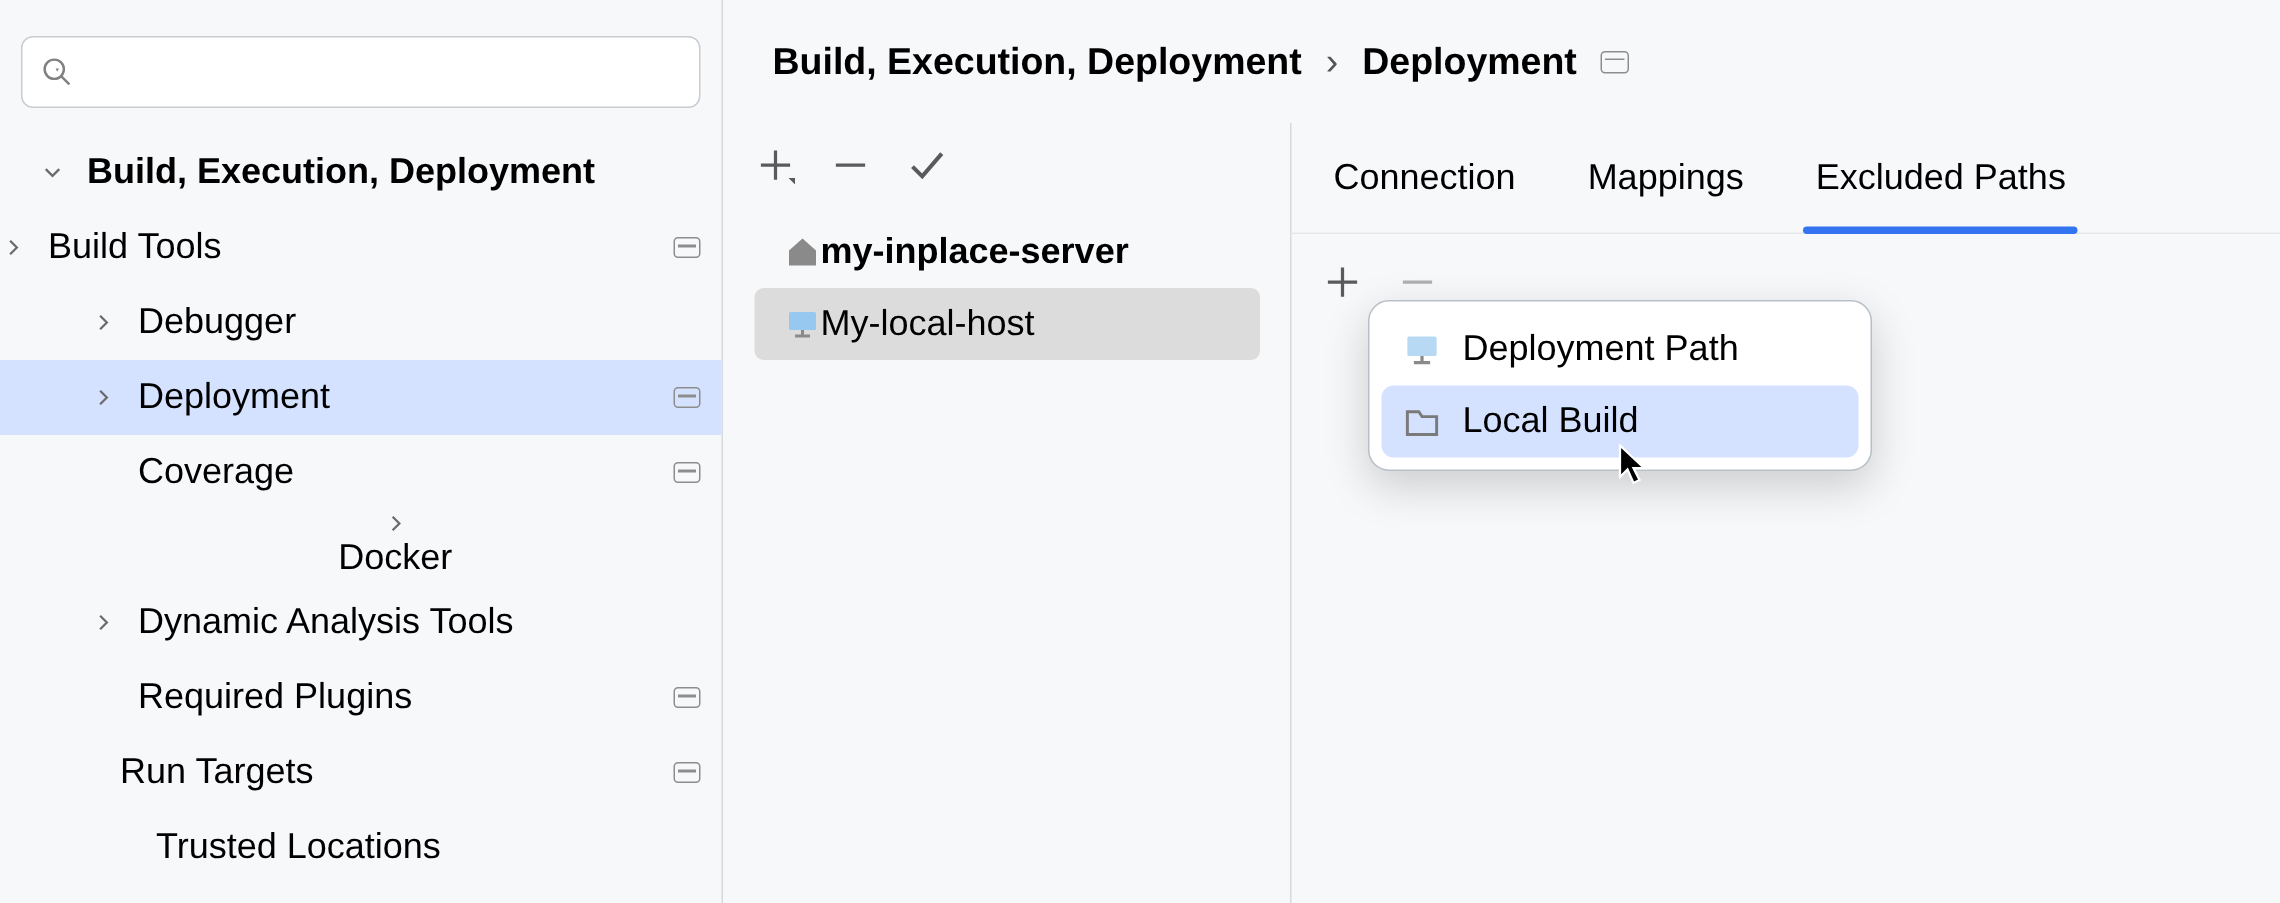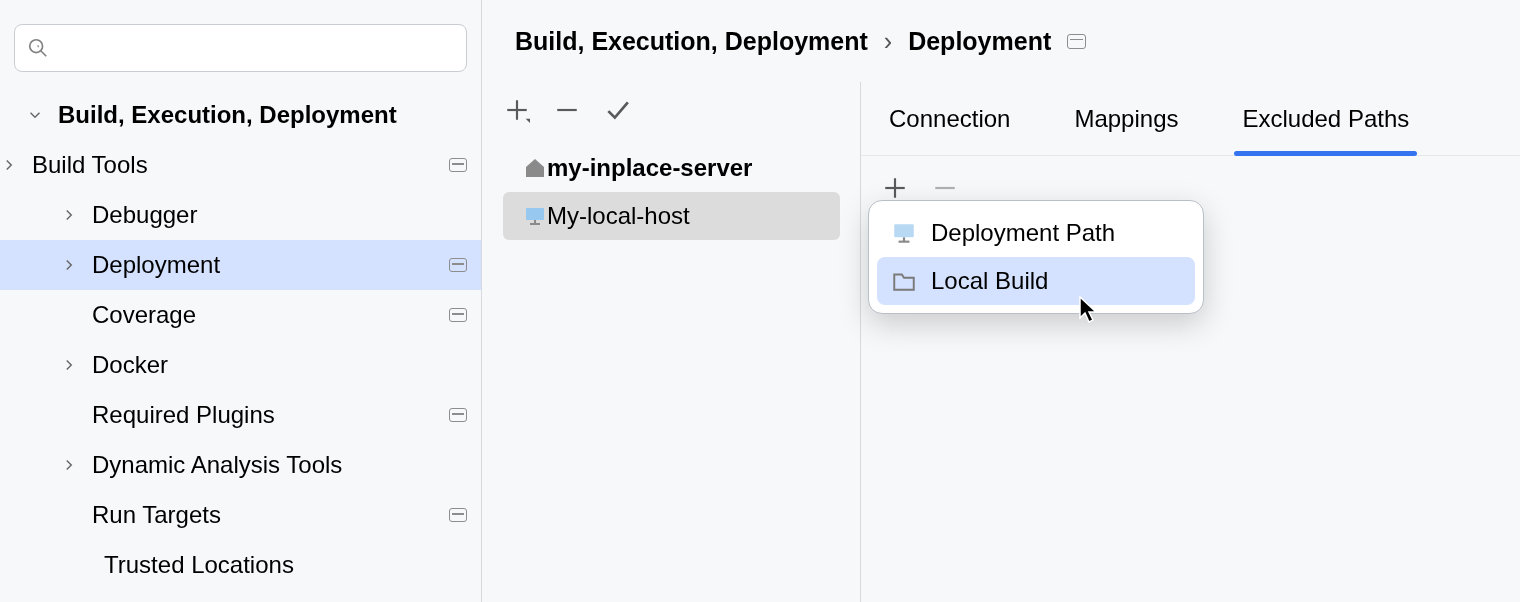--- a/index.html
+++ b/index.html
@@ -132,21 +132,21 @@
       font-size: 24px;
     }
     .server-item.selected { background: #dcdcdc; }
     .server-item.bold { font-weight: 700; }
     .server-item svg { width:24px; height:24px; flex-shrink:0; }
 
     .right-pane { flex:1; position: relative; }
     .tabs {
       display:flex;
       align-items:center;
-      gap: 64px;
+      gap: 48px;
       padding: 0 28px;
       height: 74px;
       border-bottom: 1px solid #e5e7ea;
     }
     .tab {
       font-size: 24px;
       color: #000;
       height: 100%;
       display:flex; align-items:center;
       position: relative;
@@ -158,21 +158,21 @@
       height:5px; background:#3574f0; border-radius:3px;
     }
     .right-toolbar {
       display:flex; align-items:center; gap:22px;
       padding: 12px 20px;
       height:64px;
     }
 
     .popup {
       position:absolute;
-      left: 868px;
+      left: 912px;
       top: 200px;
       width: 336px;
       background:#fff;
       border:1px solid #b9bfc7;
       border-radius:14px;
       box-shadow: 0 10px 30px rgba(0,0,0,0.18);
       padding: 8px;
     }
     .popup-item {
       display:flex; align-items:center; gap:14px;
@@ -234,41 +234,41 @@
         <span style="width:14px"></span>
         <span class="lbl">Deployment</span>
         <span class="badge"></span>
       </div>
       <div class="tree-item" style="padding-left: 60px; justify-content: space-between;">
         <span class="spacer"></span>
         <span style="width:14px"></span>
         <span class="lbl">Coverage</span>
         <span class="badge"></span>
       </div>
+      <div class="tree-item" style="padding-left: 60px; flex-direction: column;">
+        <svg class="chevron" viewBox="0 0 24 24">
+          <polyline points="9 6 15 12 9 18"></polyline>
+        </svg>
+        <span style="width:14px"></span>
+        <span class="lbl">Docker</span>
+      </div>
       <div class="tree-item" style="padding-left: 60px;">
         <svg class="chevron" viewBox="0 0 24 24">
           <polyline points="9 6 15 12 9 18"></polyline>
         </svg>
         <span style="width:14px"></span>
-        <span class="lbl">Docker</span>
+        <span class="lbl">Dynamic Analysis Tools</span>
       </div>
       <div class="tree-item" style="padding-left: 60px;">
         <span class="spacer"></span>
         <span style="width:14px"></span>
         <span class="lbl">Required Plugins</span>
         <span class="badge"></span>
       </div>
-      <div class="tree-item" style="padding-left: 60px;">
-        <svg class="chevron" viewBox="0 0 24 24">
-          <polyline points="9 6 15 12 9 18"></polyline>
-        </svg>
-        <span style="width:14px"></span>
-        <span class="lbl">Dynamic Analysis Tools</span>
-      </div>
-      <div class="tree-item" style="padding-left: 60px;">
+      <div class="tree-item" style="padding-left: 48px;">
         <span class="spacer"></span>
         <span style="width:14px"></span>
         <span class="lbl">Run Targets</span>
         <span class="badge"></span>
       </div>
       <div class="tree-item" style="padding-left: 72px;">
         <span class="spacer"></span>
         <span style="width:14px"></span>
         <span class="lbl">Trusted Locations</span>
       </div>

